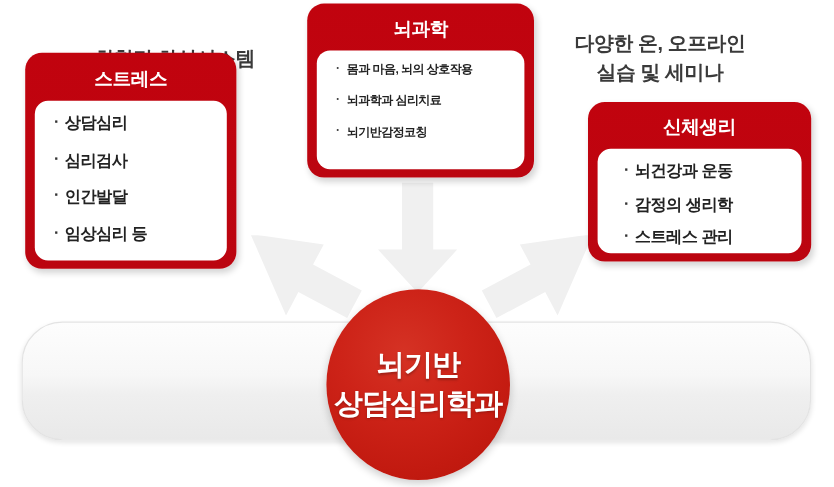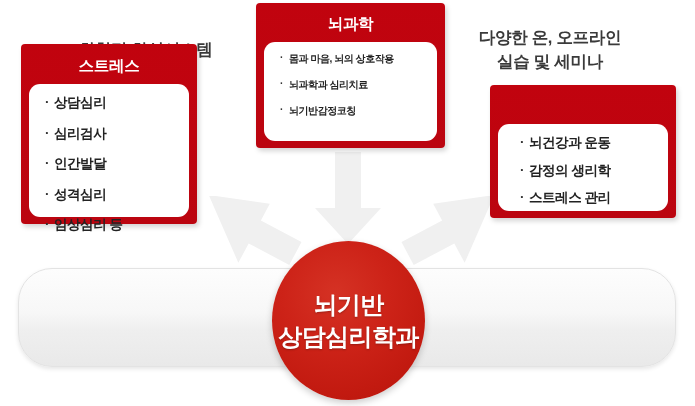--- a/index.html
+++ b/index.html
@@ -59,21 +59,21 @@
 
   
   .arrow { position: absolute; }
   .arrow svg { display: block; }
 
   
   .card {
     position: absolute;
     background: #c4000c;
     background: linear-gradient(to bottom, #c1030e 0%, #bb0510 100%);
-    border-radius: 4px;
+    border-radius: 14px;
     box-shadow: 2px 3px 5px rgba(0,0,0,0.17);
     box-sizing: border-box;
   }
   .card-title {
     position: absolute;
     left: 0;
     right: 0;
     text-align: center;
     color: #ffffff;
     font-weight: 700;
@@ -192,38 +192,38 @@
     </svg>
   </div>
 
   <div class="card" id="card-psych">
     <div class="card-title">스트레스</div>
     <div class="card-body">
       <ul class="bullet-list">
         <li>상담심리</li>
         <li>심리검사</li>
         <li>인간발달</li>
-        <li>성격심리</li>
         <li>임상심리 등</li>
       </ul>
     </div>
   </div>
 
   <div class="card" id="card-brain">
     <div class="card-title">뇌과학</div>
     <div class="card-body">
       <ul class="bullet-list">
         <li>몸과 마음, 뇌의 상호작용</li>
         <li>뇌과학과 심리치료</li>
         <li>뇌기반감정코칭</li>
       </ul>
     </div>
   </div>
 
   <div class="card" id="card-body-phys">
+    <div class="card-title">신체생리</div>
     <div class="card-body">
       <ul class="bullet-list">
         <li>뇌건강과 운동</li>
         <li>감정의 생리학</li>
         <li>스트레스 관리</li>
       </ul>
     </div>
   </div>
 
   <div class="core-circle">

